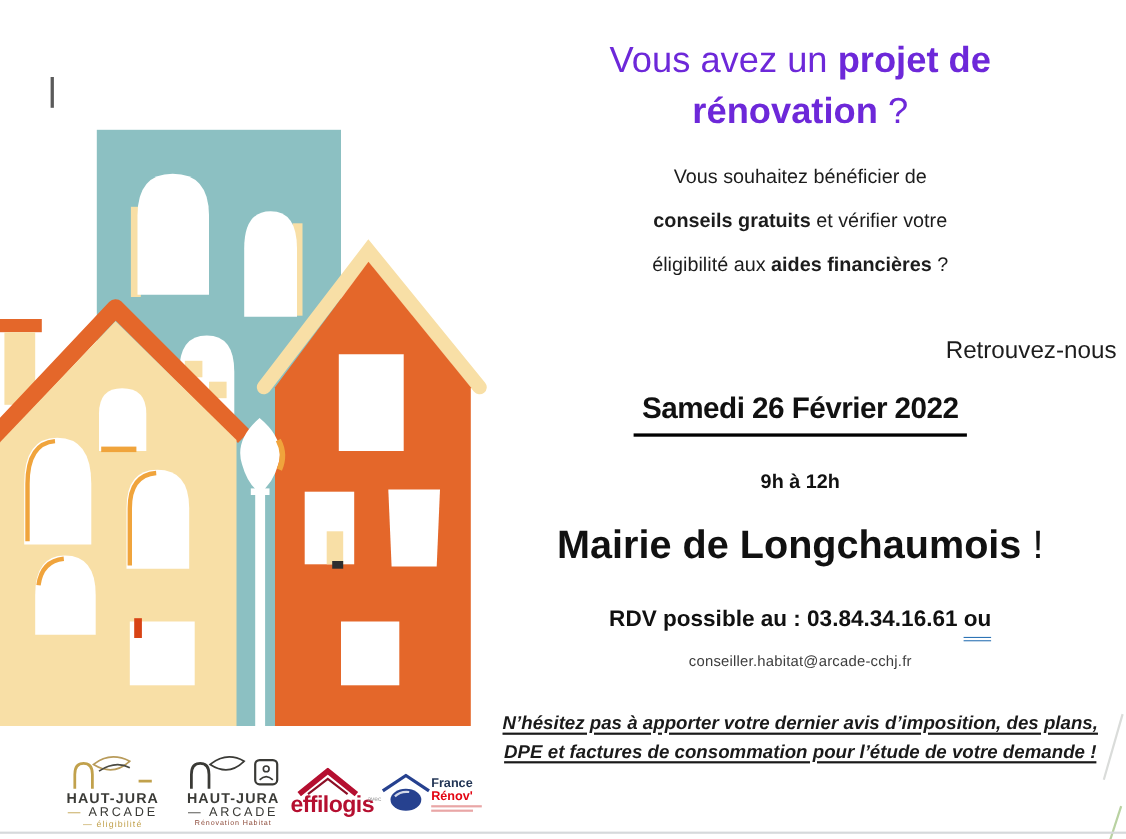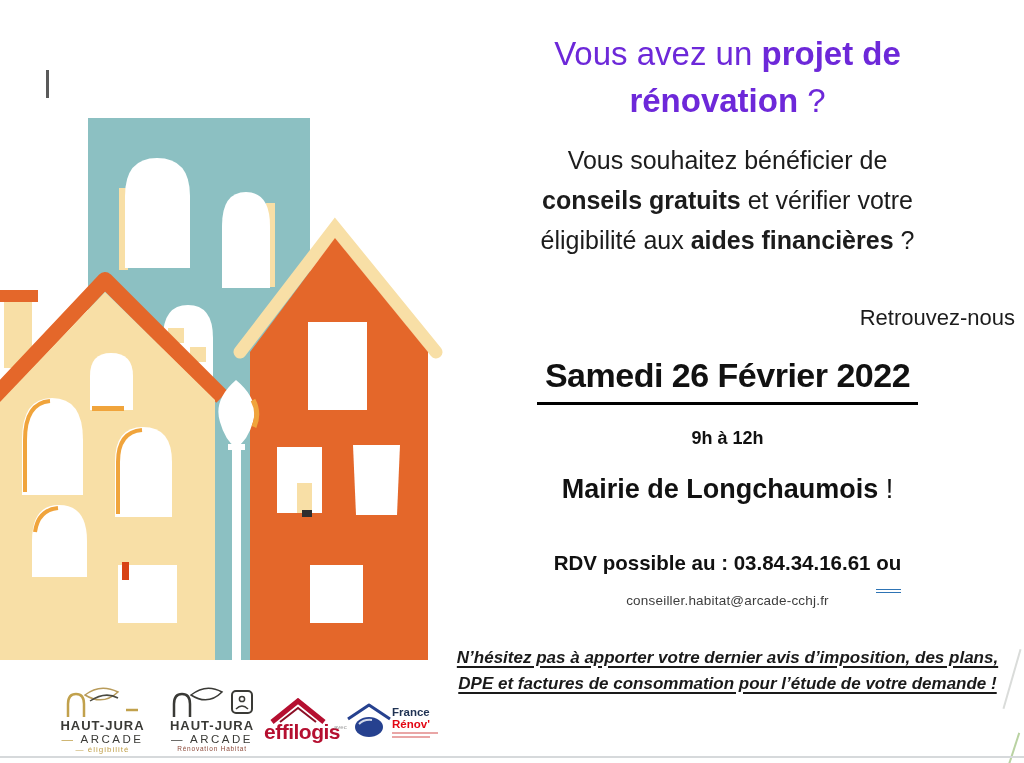--- a/index.html
+++ b/index.html
@@ -15,28 +15,28 @@
 
   
   .cursor-mark { position:absolute; left:46px; top:70px; width:3px; height:28px; background:#5a5a5a; }
 
   
   .illustration { position:absolute; left:0; top:100px; width:470px; height:560px; }
 
   
   .right-col { position:absolute; left:440px; top:0; width:575px; height:763px; text-align:center; }
   .headline { position:absolute; top:30px; width:100%; font-size:33px; line-height:47px; color:#6d28d9; }
-  .intro    { position:absolute; top:140px; width:100%; font-size:25px; line-height:40px; color:#1c1c1c; }
+  .intro    { position:absolute; top:140px; width:100%; font-size:18px; line-height:40px; color:#1c1c1c; }
   .lead     { position:absolute; top:305px; width:100%; font-size:22px; color:#1c1c1c;text-align:right; }
   .date-line{ position:absolute; top:356px; width:100%; }
-  .date-line .date-text { display:inline-block; font-size:34px; font-weight:bold; padding:0 8px 7px 8px; border-bottom:3px solid #000; letter-spacing:-0.5px; }
+  .date-line .date-text { display:inline-block; font-size:27px; font-weight:bold; padding:0 8px 7px 8px; border-bottom:3px solid #000; letter-spacing:-0.5px; }
   .time-line{ position:absolute; top:428px; width:100%; font-size:18px; font-weight:bold; }
-  .loc-line { position:absolute; top:474px; width:100%; font-size:27px; }
+  .loc-line { position:absolute; top:474px; width:100%; font-size:36px; }
   .phone-line{ position:absolute; top:551px; width:100%; font-size:20.5px; font-weight:bold; }
-  .phone-ou { border-bottom:4px double #2e74b5; padding-bottom:15px; }
+  .phone-ou { border-bottom:4px double #2e74b5; padding-bottom:5px; }
   .email-line{ position:absolute; top:593px; width:100%; font-size:13.5px; color:#3d3d3d; letter-spacing:0.2px; }
   .note     { position:absolute; top:645px; width:100%; font-size:17px; font-weight:bold; font-style:italic; line-height:26px; color:#1a1a1a; }
   .note .nline { text-decoration:underline; text-decoration-thickness:1.5px; text-underline-offset:3px; }
 
   
   .logos { position:absolute; left:0; top:680px; width:470px; height:80px; }
   .logo1 { position:absolute; left:50px; top:6px; width:105px; text-align:center; }
   .logo2 { position:absolute; left:158px; top:6px; width:108px; text-align:center; }
   .logo-mark { display:block; margin:0 auto; }
   .lg-l1 { font-size:13px; font-weight:bold; color:#3a3a36; letter-spacing:1px; white-space:nowrap; }

